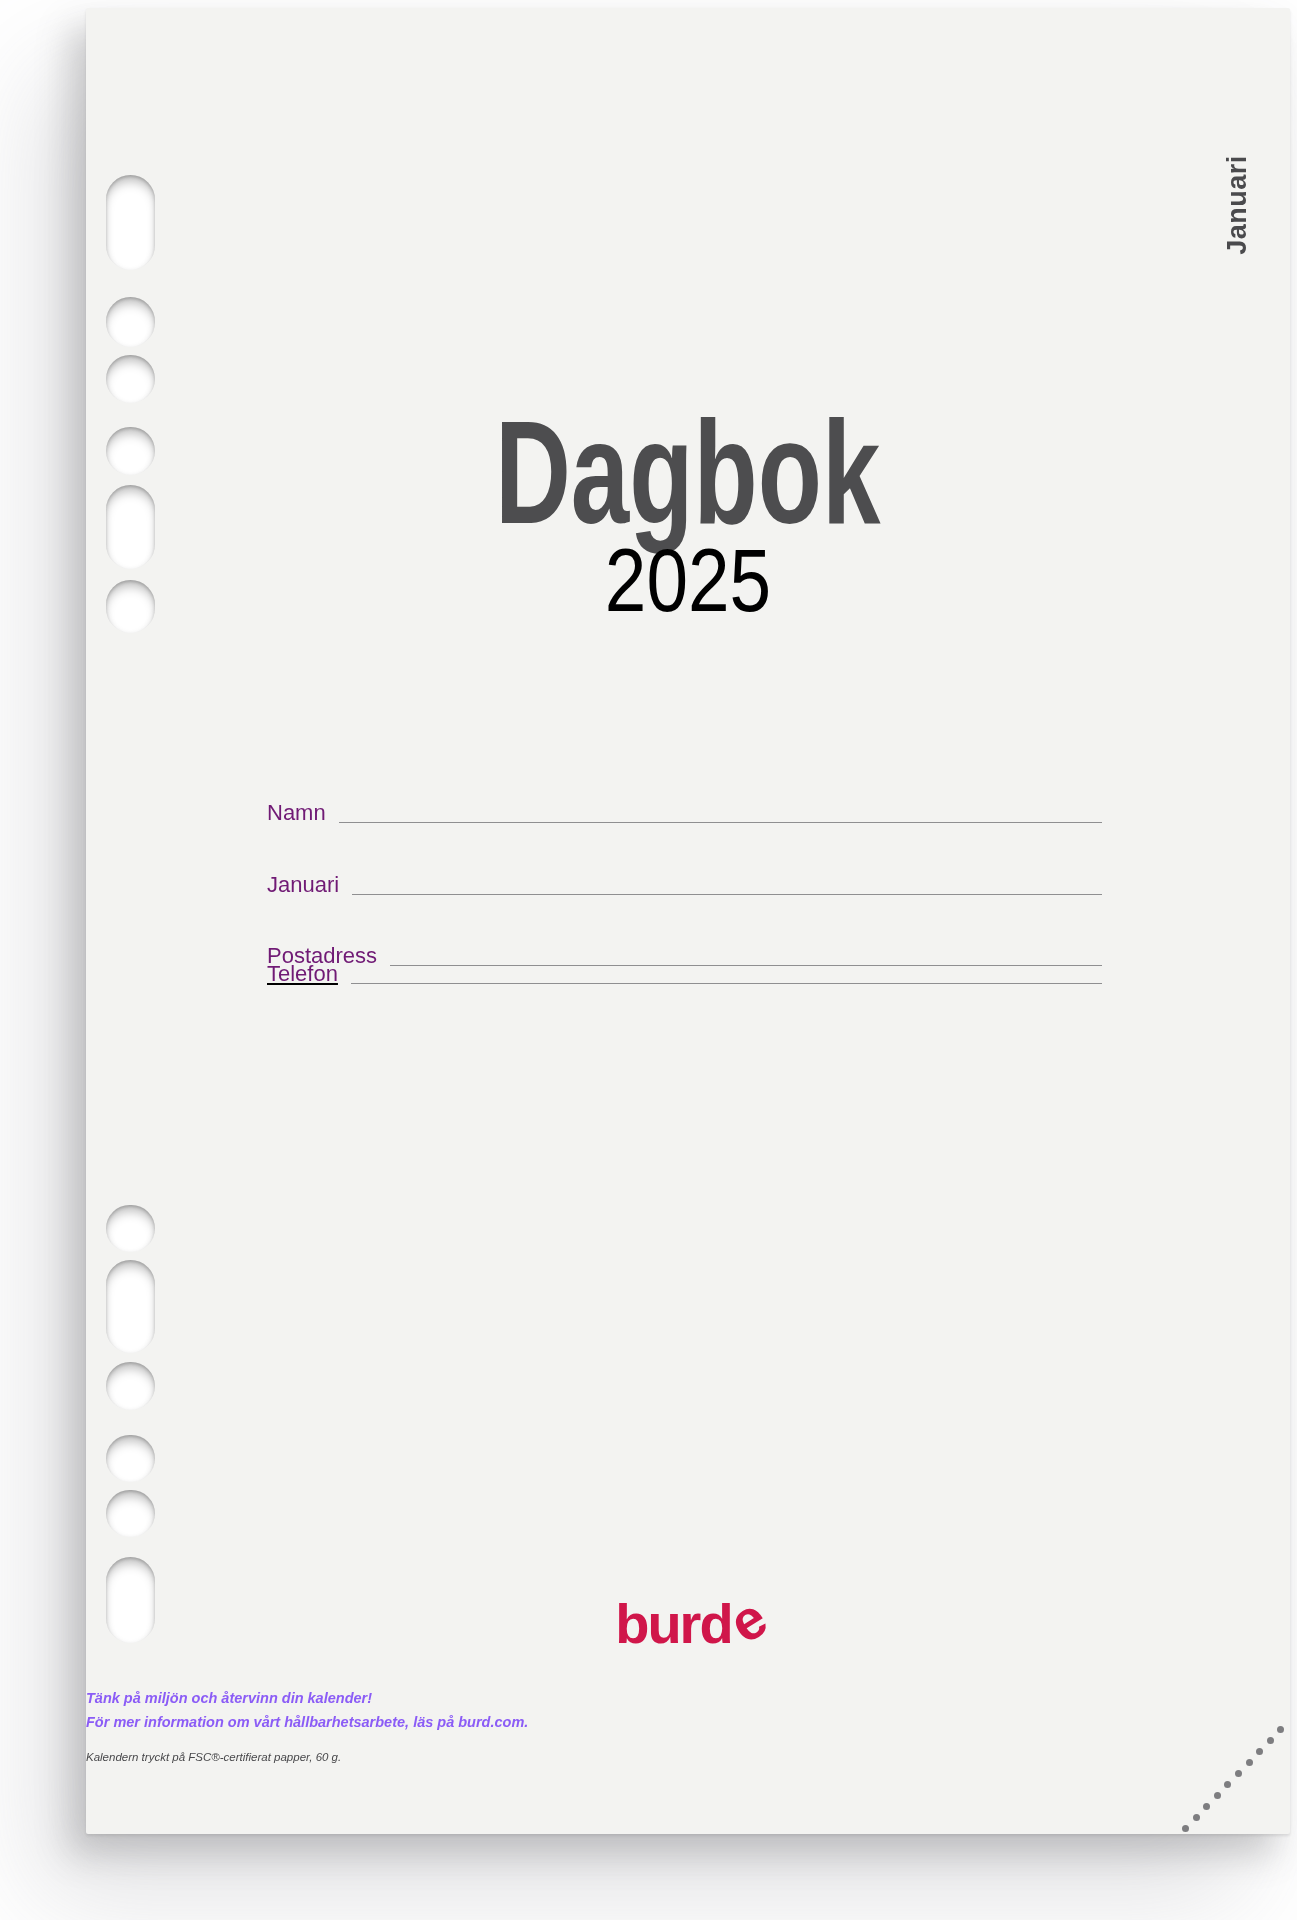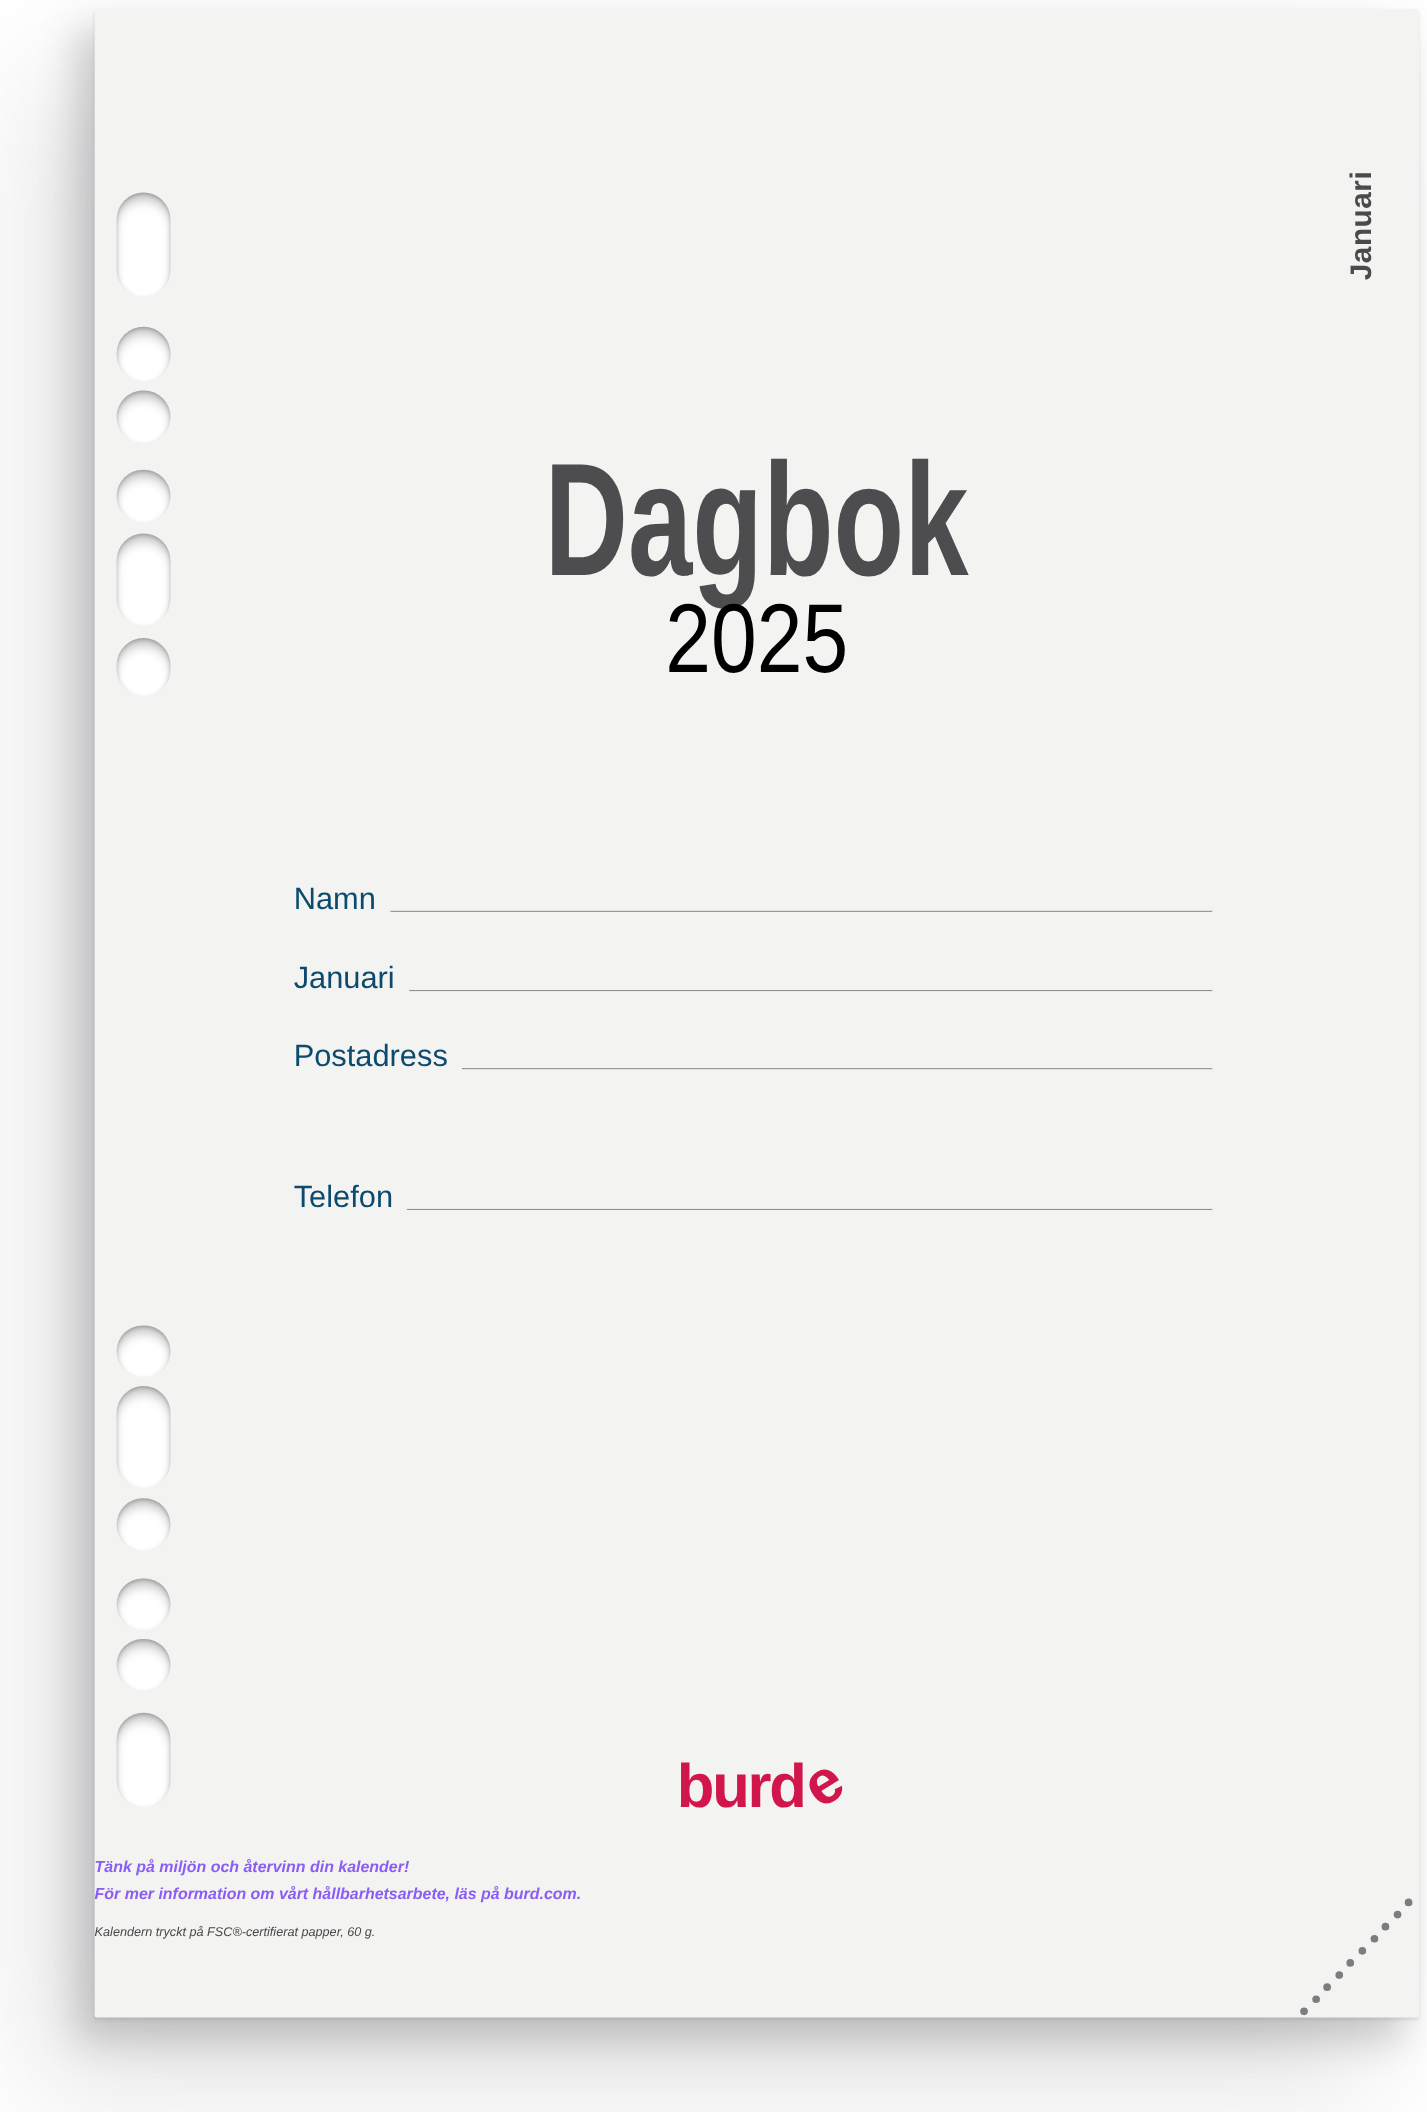--- a/index.html
+++ b/index.html
@@ -44,26 +44,26 @@
   .year{
     position:absolute;left:0;top:528px;width:100%;
     text-align:center;font-size:89px;line-height:1;font-weight:400;color:#000000;
   }
   .year .squeeze{display:inline-block;transform:scaleX(0.84);transform-origin:center;}
   
   .field{
     position:absolute;left:181px;width:835px;
     display:flex;align-items:baseline;gap:13px;
   }
-  .field .flabel{font-size:28px;color:#0c4a6e;white-space:nowrap;line-height:1.25;}
+  .field .flabel{font-size:22px;color:#701a75;white-space:nowrap;line-height:1.25;}
   .field .fline{flex:1;height:0;border-bottom:1.6px solid #8f8f91;transform:translateY(3px);}
   .field.f-namn{top:791px;}
   .field.f-adress{top:863px;}
   .field.f-postadress{top:934px;}
-  .field.f-telefon{top:1062px;}
+  .field.f-telefon{top:952px;text-decoration:underline;}
   .field.f-epost{top:1077px;}
   
   .logo{
     position:absolute;left:0;top:1588px;width:100%;
     text-align:center;font-size:56px;line-height:1;font-weight:700;
     letter-spacing:-2px;color:#d0164a;
   }
   .logo .loge{display:inline-block;transform:rotate(-32deg) translate(2px,-2px);}
   .footer-main{
     position:absolute;left:0;top:1678px;width:100%;

